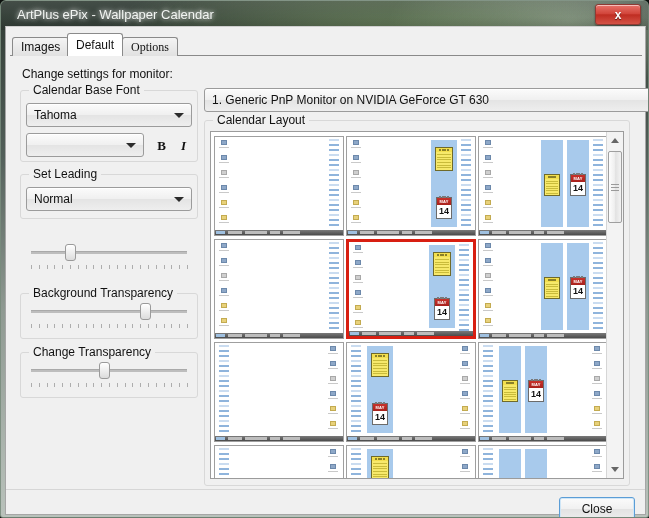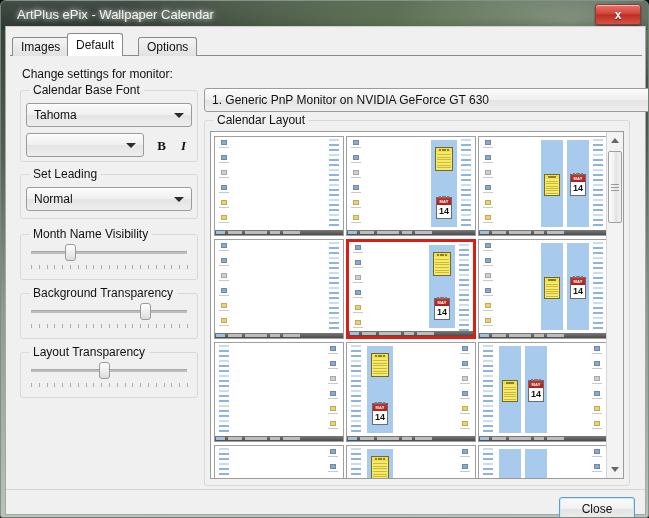--- a/index.html
+++ b/index.html
@@ -244,21 +244,21 @@
     <div class="close-btn">
       <span class="x">x</span>
     </div>
 
     <div class="client">
 
       <div class="tabstrip">
         <div class="tabline"></div>
         <div class="tab" style="left:2px;">Images</div>
         <div class="tab active" style="left:57px;">Default</div>
-        <div class="tab" style="left:128px;">Options</div>
+        <div class="tab" style="left:112px;font-family:Liberation Serif, serif;">Options</div>
       </div>
 
       <div class="label-plain" style="left:16px;top:40px;">Change settings for monitor:</div>
 
       <div class="group" style="left:14px;top:63px;width:178px;height:72px;">
         <span class="group-title">Calendar Base Font</span>
       </div>
       <div class="combo" style="left:20px;top:76px;width:166px;">
         <span class="ctext">Tahoma</span>
         <span class="carrow"></span>
@@ -270,23 +270,20 @@
       <div class="fbtn ital" style="left:166px;top:107px;">I</div>
 
       <div class="group" style="left:14px;top:147px;width:178px;height:45px;">
         <span class="group-title">Set Leading</span>
       </div>
       <div class="combo" style="left:20px;top:160px;width:166px;">
         <span class="ctext">Normal</span>
         <span class="carrow"></span>
       </div>
 
-      <div class="group" style="left:14px;top:207px;width:178px;height:46px;">
-        <span class="group-title">Month Name Visibility</span>
-      </div>
       <div class="slider" style="left:25px;top:216px;width:156px;height:28px;">
         <div class="strack"></div>
         <div class="sthumb" style="left: 25%;"></div>
         <div class="sticks">
             <i style="left:0%"></i>
             <i style="left:5%"></i>
             <i style="left:10%"></i>
             <i style="left:15%"></i>
             <i style="left:20%"></i>
             <i style="left:25%"></i>
@@ -333,21 +330,21 @@
             <i style="left:75%"></i>
             <i style="left:80%"></i>
             <i style="left:85%"></i>
             <i style="left:90%"></i>
             <i style="left:95%"></i>
             <i style="left:100%"></i>
           </div>
       </div>
 
       <div class="group" style="left:14px;top:325px;width:178px;height:46px;">
-        <span class="group-title">Layout Transparency</span>
+        <span class="group-title">Change Transparency</span>
       </div>
       <div class="slider" style="left:25px;top:334px;width:156px;height:28px;">
         <div class="strack"></div>
         <div class="sthumb" style="left: 47%;"></div>
         <div class="sticks">
             <i style="left:0%"></i>
             <i style="left:5%"></i>
             <i style="left:10%"></i>
             <i style="left:15%"></i>
             <i style="left:20%"></i>

